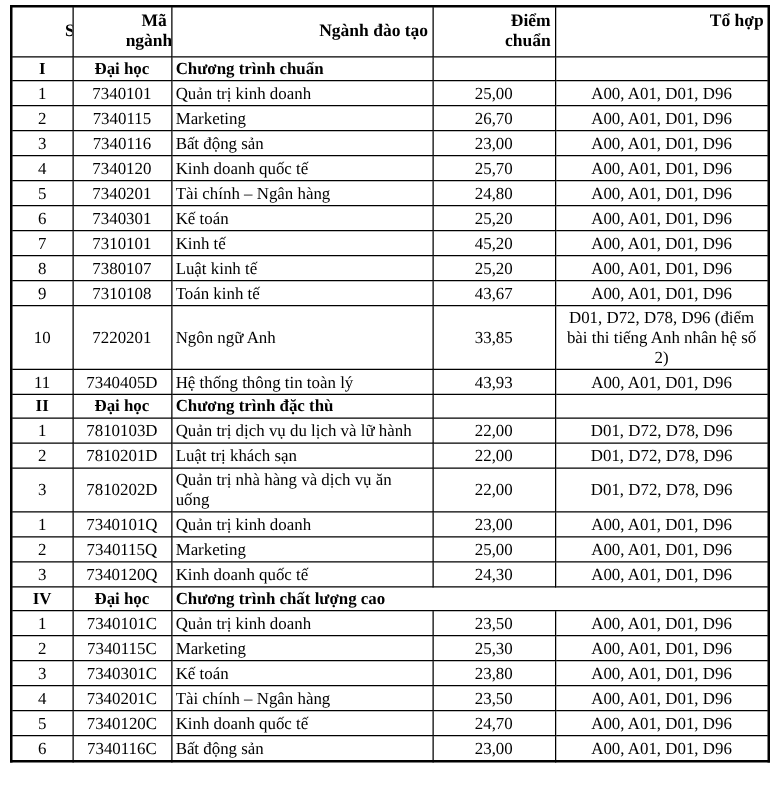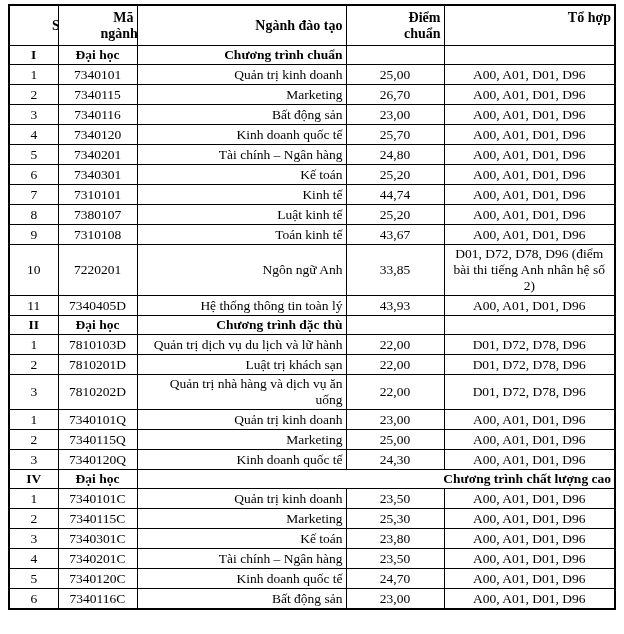--- a/index.html
+++ b/index.html
@@ -35,21 +35,21 @@
     height: 34px;
     text-align: right;
     padding-left: 42px;
   }
   table.adm thead th.v-top {
     vertical-align: top;
     padding-top: 4px;
     margin-left: 48px;
   }
   td.c { text-align: center; }
-  td.l { text-align: right; padding-left: 5px; padding-right: 4px; margin-left: 12px; }
+  td.l { text-align: left; padding-left: 5px; padding-right: 4px; margin-left: 12px; }
   tr.section td { font-weight: bold; }
   tr.data td { height: 17px; }
 </style>
 </head>
 <body>
 
 <div class="page">
   <table class="adm">
     <colgroup>
       <col style="width:49px">
@@ -114,21 +114,21 @@
           <td class="c">6</td>
           <td class="c">7340301</td>
           <td class="l">Kế toán</td>
           <td class="c">25,20</td>
           <td class="c">A00, A01, D01, D96</td>
         </tr>
         <tr class="data">
           <td class="c">7</td>
           <td class="c">7310101</td>
           <td class="l">Kinh tế</td>
-          <td class="c">44,74</td>
+          <td class="c">45,20</td>
           <td class="c">A00, A01, D01, D96</td>
         </tr>
         <tr class="data">
           <td class="c">8</td>
           <td class="c">7380107</td>
           <td class="l">Luật kinh tế</td>
           <td class="c">25,20</td>
           <td class="c">A00, A01, D01, D96</td>
         </tr>
         <tr class="data">

